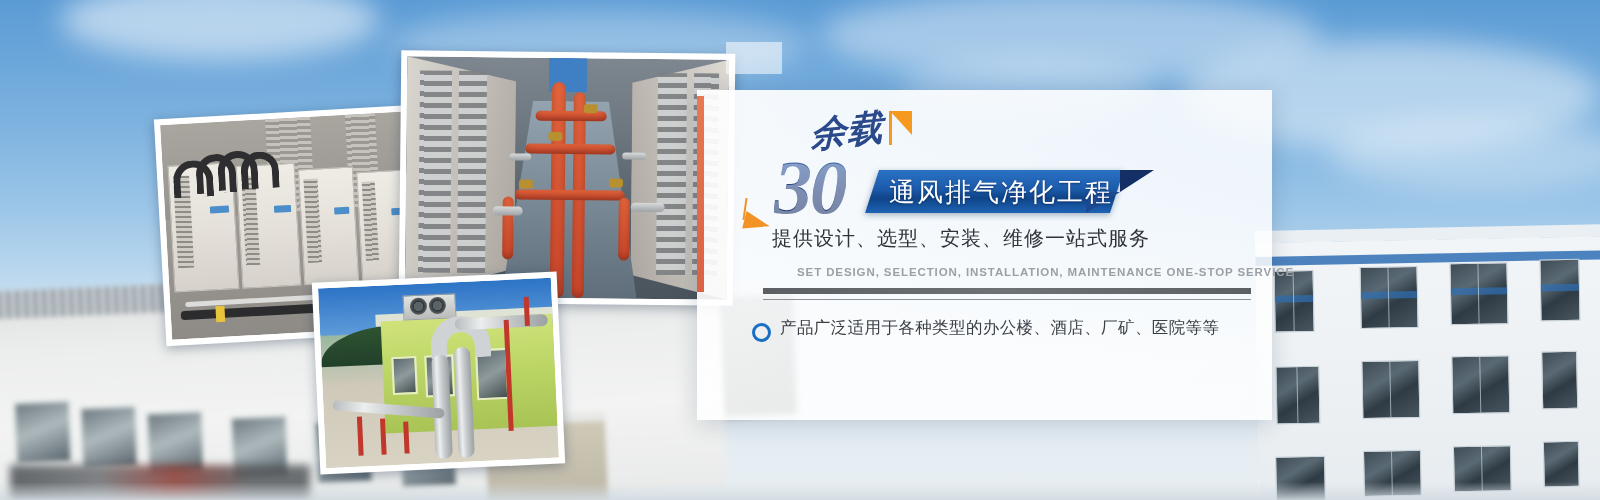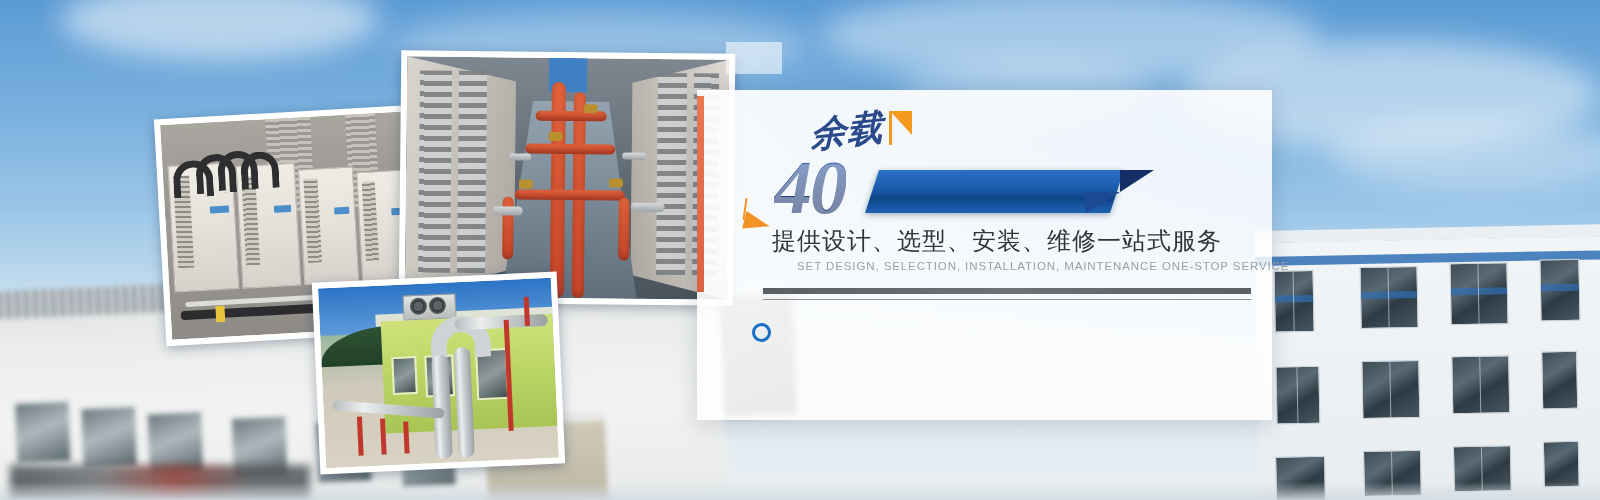--- a/index.html
+++ b/index.html
@@ -166,23 +166,23 @@
     border-left:34px solid #132f66;border-bottom:22px solid transparent;}
   .ribbon-tail2{position:absolute;left:1120px;top:192px;width:0;height:0;
     border-left:34px solid transparent;border-top:21px solid #1c4a92;
     transform:scaleX(-1);transform-origin:left top;}
   .ribbon-txt{position:absolute;left:886px;top:176px;width:230px;height:32px;
     font-size:26px;color:#fff;letter-spacing:2px;text-align:center;line-height:32px;
     text-shadow:0 1px 2px rgba(0,20,60,.5);}
 
   
   .sub-cn{position:absolute;left:772px;top:225px;width:490px;
-    font-size:24px;color:#30343a;letter-spacing:1px;white-space:nowrap;}
-  .sub-en{position:absolute;left:797px;top:260px;width:470px;
-    font-size:11.5px;color:#9aa0a6;letter-spacing:.9px;white-space:nowrap;}
+    font-size:20px;color:#30343a;letter-spacing:1px;white-space:nowrap;}
+  .sub-en{position:absolute;left:797px;top:266px;width:470px;
+    font-size:11.5px;color:#9aa0a6;letter-spacing:.9px;white-space:nowrap;font-weight:bold;}
 
   .rule-thick{position:absolute;left:763px;top:288px;width:488px;height:6px;
     background:linear-gradient(90deg,#5c6065,#6e7277 50%,#5c6065);}
   .rule-thin{position:absolute;left:763px;top:299px;width:488px;height:1px;background:#8e9297;}
 
   
   .bullets{position:absolute;left:752px;top:315px;width:500px;}
   .bul{position:relative;height:36px;margin-bottom:6px;}
   .bul .dot{position:absolute;left:0;top:8px;width:13px;height:13px;border-radius:50%;
     border:3px solid #1a6fc4;background:transparent;}
@@ -348,35 +348,37 @@
   </div>
 
   <div class="mini-box"></div>
   <div class="panel"></div>
   <div class="orange-bar"></div>
   <div class="chev-stem"></div>
   <div class="chev"></div>
 
   <div class="years">
     <div class="cn">余载</div>
-    <div class="num">40</div>
+    <div class="num">30</div>
     <div class="flagmark-s"></div>
     <div class="flagmark"></div>
   </div>
 
 
   <div class="ribbon"></div>
   <div class="ribbon-tail"></div>
   <div class="ribbon-tail2"></div>
+  <div class="ribbon-txt">通风排气净化工程</div>
 
   <div class="sub-cn">提供设计、选型、安装、维修一站式服务</div>
   <div class="sub-en">SET DESIGN, SELECTION, INSTALLATION, MAINTENANCE ONE-STOP SERVICE</div>
 
   <div class="rule-thick"></div>
   <div class="rule-thin"></div>
 
   <div class="bullets">
     <div class="bul">
       <div class="dot"></div>
+      <div class="txt">产品广泛适用于各种类型的办公楼、酒店、厂矿、医院等等</div>
     </div>
   </div>
 
 </div>
 
 </body></html>

